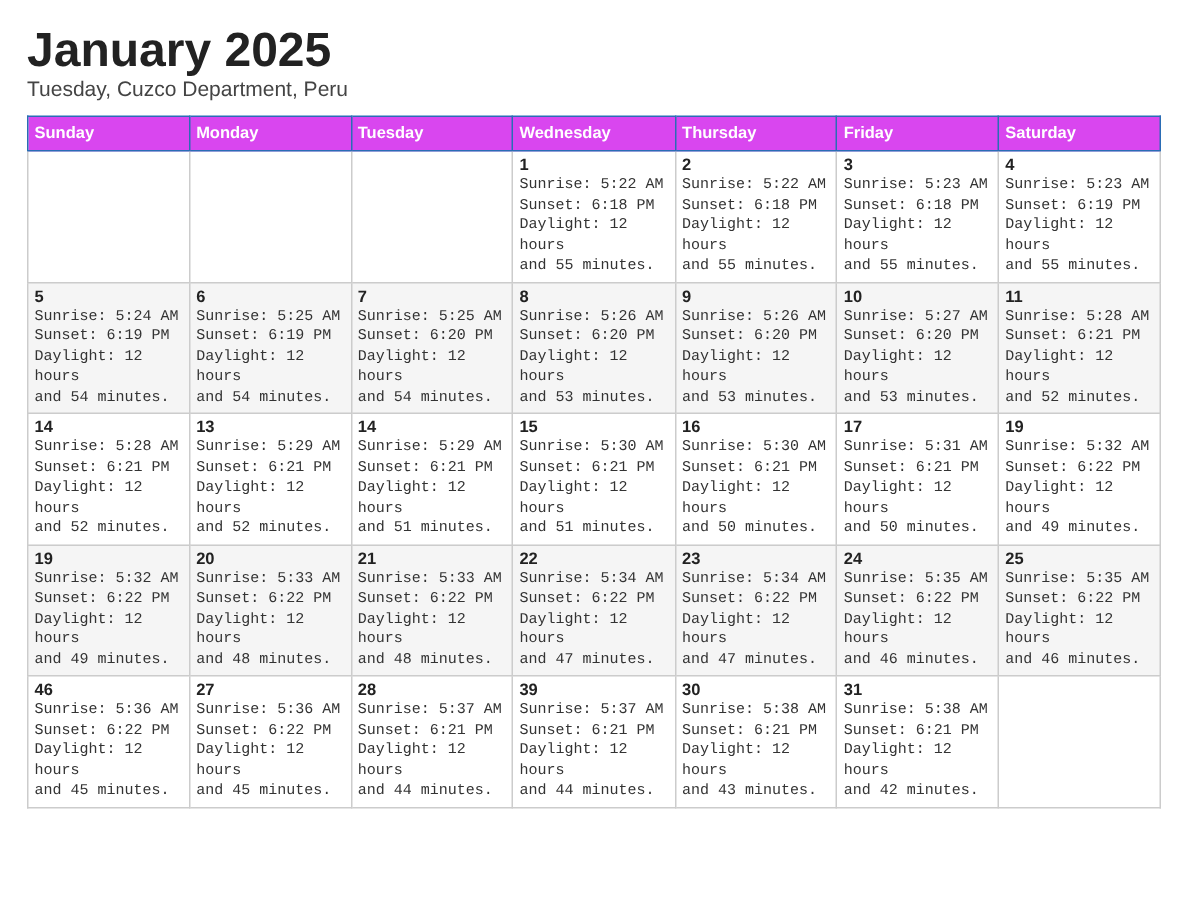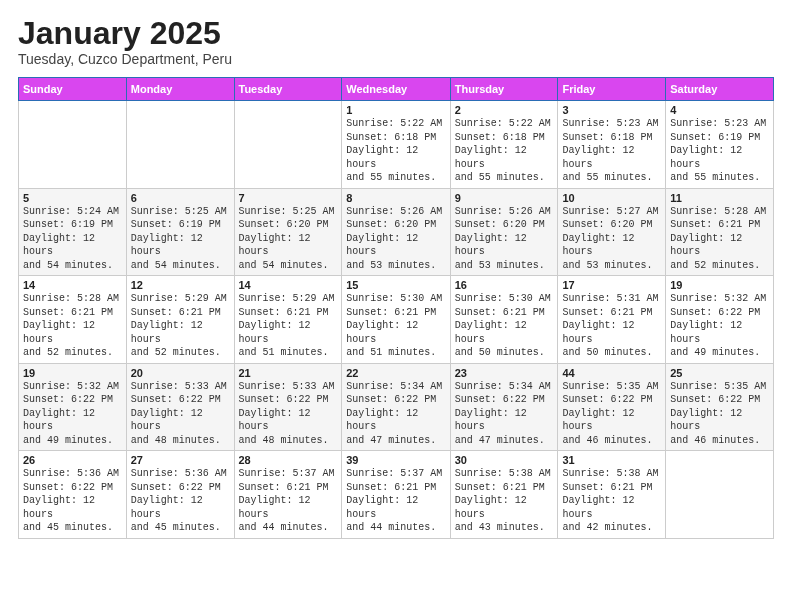--- a/index.html
+++ b/index.html
@@ -212,21 +212,21 @@
         </tr>
         <tr>
           <td>
             <span class="day-num">14</span>
             <div class="day-info" style="white-space: pre-line;">Sunrise: 5:28 AM
 Sunset: 6:21 PM
 Daylight: 12 hours
 and 52 minutes.</div>
           </td>
           <td>
-            <span class="day-num">12</span>
+            <span class="day-num">13</span>
             <div class="day-info" style="white-space: pre-line;">Sunrise: 5:29 AM
 Sunset: 6:21 PM
 Daylight: 12 hours
 and 52 minutes.</div>
           </td>
           <td>
             <span class="day-num">14</span>
             <div class="day-info" style="white-space: pre-line;">Sunrise: 5:29 AM
 Sunset: 6:21 PM
 Daylight: 12 hours
@@ -291,37 +291,37 @@
 and 47 minutes.</div>
           </td>
           <td>
             <span class="day-num">23</span>
             <div class="day-info" style="white-space: pre-line;">Sunrise: 5:34 AM
 Sunset: 6:22 PM
 Daylight: 12 hours
 and 47 minutes.</div>
           </td>
           <td>
-            <span class="day-num">44</span>
+            <span class="day-num">24</span>
             <div class="day-info" style="white-space: pre-line;">Sunrise: 5:35 AM
 Sunset: 6:22 PM
 Daylight: 12 hours
 and 46 minutes.</div>
           </td>
           <td>
             <span class="day-num">25</span>
             <div class="day-info" style="white-space: pre-line;">Sunrise: 5:35 AM
 Sunset: 6:22 PM
 Daylight: 12 hours
 and 46 minutes.</div>
           </td>
         </tr>
         <tr>
           <td>
-            <span class="day-num">26</span>
+            <span class="day-num">46</span>
             <div class="day-info" style="white-space: pre-line;">Sunrise: 5:36 AM
 Sunset: 6:22 PM
 Daylight: 12 hours
 and 45 minutes.</div>
           </td>
           <td>
             <span class="day-num">27</span>
             <div class="day-info" style="white-space: pre-line;">Sunrise: 5:36 AM
 Sunset: 6:22 PM
 Daylight: 12 hours

